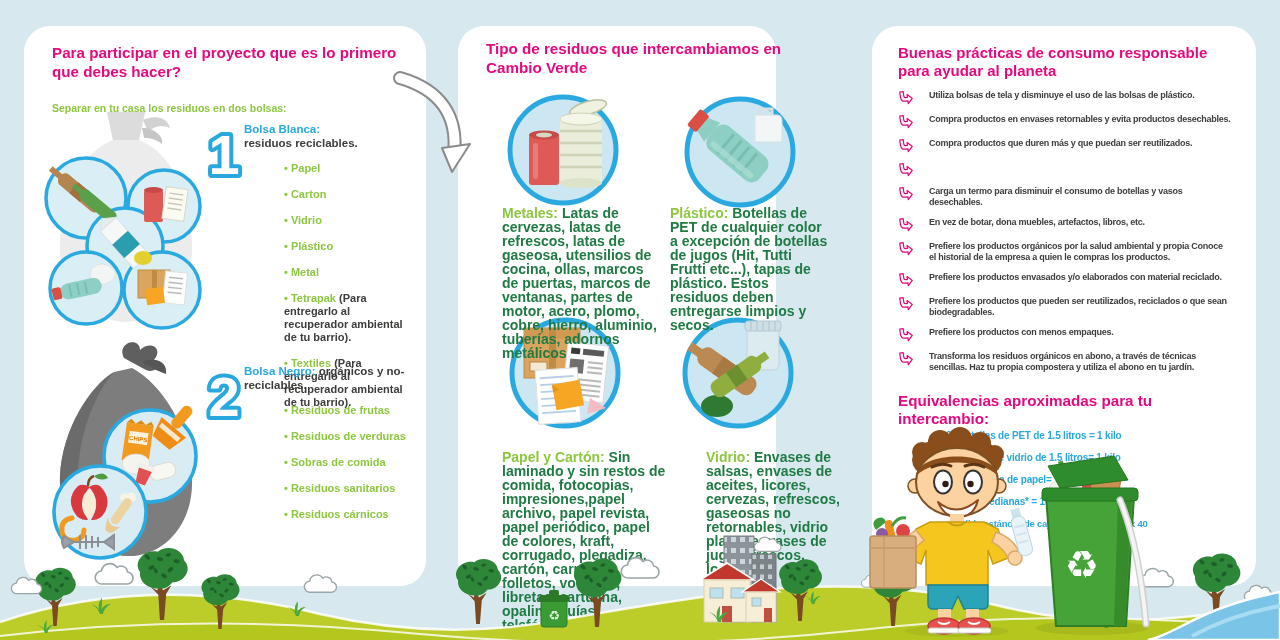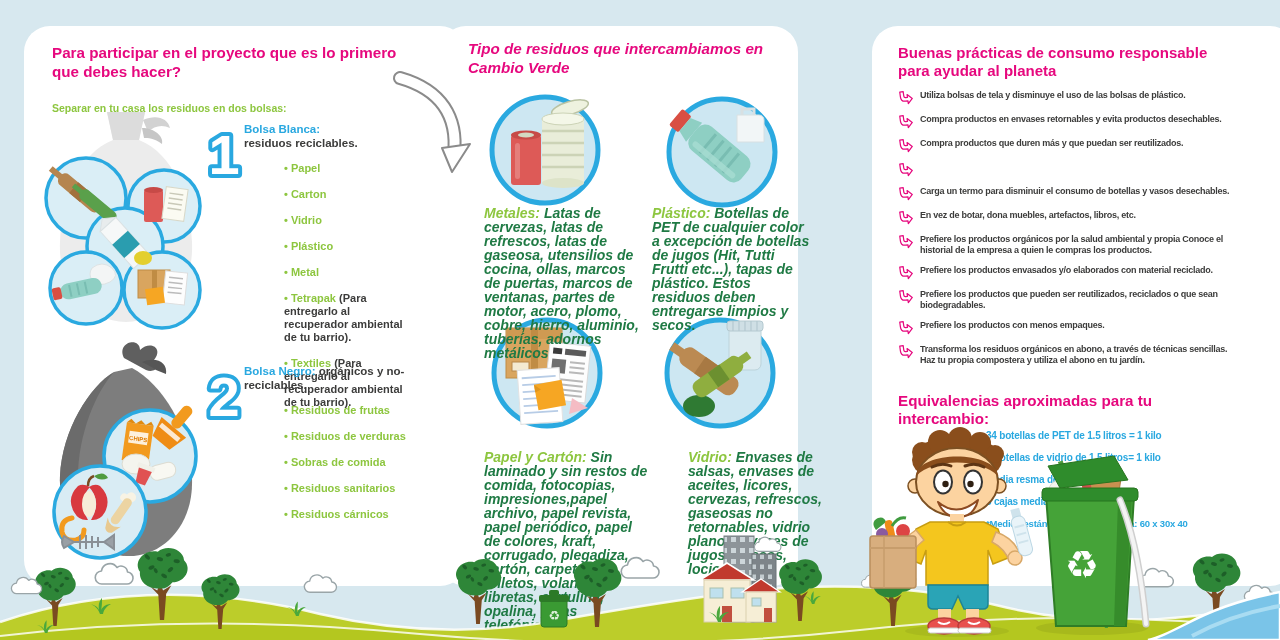--- a/index.html
+++ b/index.html
@@ -1,23 +1,23 @@
 <!DOCTYPE html>
 <html><head>
 <meta charset="utf-8">
 <style>
   html,body{margin:0;padding:0;}
   body{
     width:1280px;height:640px;position:relative;overflow:hidden;
     background:#d7e8ef;
     font-family:"Liberation Sans",sans-serif;
   }
-  .panel{position:absolute;top:26px;background:#ffffff;border-radius:26px;padding-left:40px;}
+  .panel{position:absolute;top:26px;background:#ffffff;border-radius:26px;}
   #panel-left{left:24px;width:402px;height:560px;}
-  #panel-mid{left:440px;width:318px;height:560px;font-style:italic;}
+  #panel-mid{left:458px;width:318px;height:560px;}
   #panel-right{left:872px;width:384px;height:560px;}
 
   .panel-title{color:#e6087e;font-size:15.2px;line-height:1.22;font-weight:bold;margin:0;position:absolute;}
   #lp-title{left:28px;top:18px;width:352px;}
   #mp-title{left:28px;top:14px;width:344px;}
   #rp-title{left:26px;top:18px;width:336px;font-size:15px;}
 
   #lp-subtitle{position:absolute;left:28px;top:76px;margin:0;font-size:10.5px;font-weight:bold;color:#8dc63f;}
 
   #bag1-art{position:absolute;left:16px;top:80px;}
@@ -37,21 +37,21 @@
 
   .cat-icon{position:absolute;}
   .cat-text{position:absolute;margin:0;font-size:14px;line-height:14px;font-weight:bold;color:#1f7a44;}
   #cat-text-0{left:44px;top:180px;width:160px;}
   #cat-text-1{left:212px;top:180px;width:158px;}
   #cat-text-2{left:44px;top:424px;width:164px;}
   #cat-text-3{left:212px;top:424px;width:158px;margin-left:36px;}
   .cat-name{color:#8dc63f;}
 
   #practices{position:absolute;left:26px;top:64px;width:334px;}
-  .practice{display:flex;align-items:flex-start;margin-bottom:9px;}
+  .practice{display:flex;align-items:flex-start;margin-bottom:9px;gap:9px;}
   .practice svg{width:15px;height:15px;flex:none;margin-right:7px;}
   .practice p{margin:0;font-size:9px;line-height:11px;letter-spacing:-0.25px;color:#3c3c3b;font-weight:bold;width:310px;}
 
   #equiv-title{position:absolute;left:26px;top:366px;width:270px;margin:0;color:#e6087e;font-size:15.2px;line-height:1.2;font-weight:bold;}
   #equiv-lines{position:absolute;right:20px;top:404px;width:290px;text-align:left;}
   .equiv-line{margin:0 0 11px;font-size:10px;line-height:11px;color:#29a8e0;font-weight:bold;letter-spacing:-0.2px;}
   .equiv-note{font-size:9.5px;}
 
   .overlay{position:absolute;left:0;top:0;pointer-events:none;}
   #landscape{z-index:5;}

